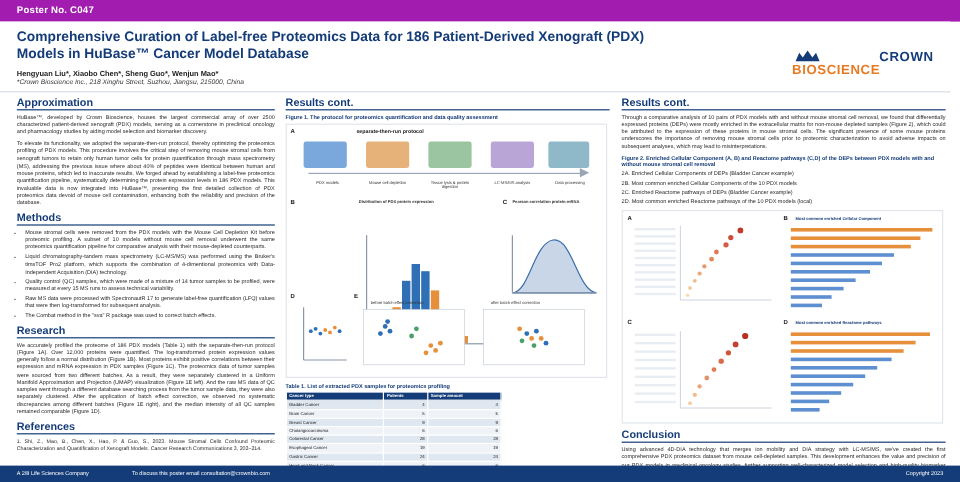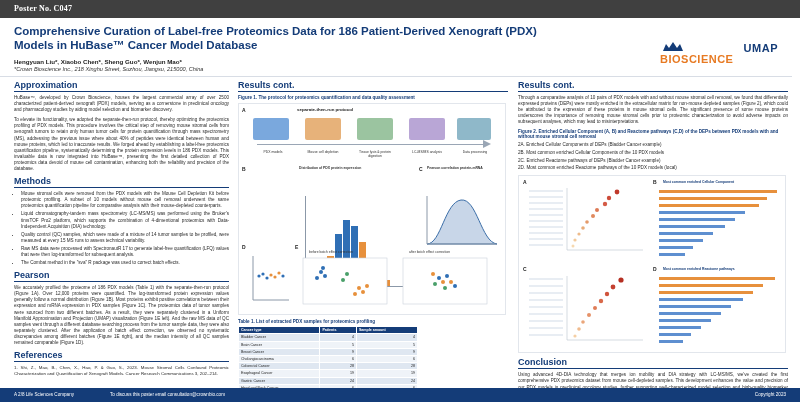--- a/index.html
+++ b/index.html
@@ -1,20 +1,20 @@
 <!DOCTYPE html>
 <html><head>
 <meta charset="utf-8">
 <style>
   html,body{margin:0;padding:0;}
   body{width:800px;height:402px;background:#ffffff;font-family:"Liberation Sans",sans-serif;overflow:hidden;}
   .poster{position:relative;width:800px;height:402px;background:#ffffff;box-sizing:border-box;}
 
   
-  .topbar{position:absolute;left:0;top:0;width:800px;height:18px;background:#404040;font-family:Liberation Serif, serif;}
+  .topbar{position:absolute;left:0;top:0;width:800px;height:18px;background:#a21caf;}
   .poster-no{position:absolute;left:14px;top:3.5px;color:#ffffff;font-size:8px;font-weight:bold;letter-spacing:.2px;}
 
   
   .header{position:absolute;left:0;top:18px;width:792px;height:58px;background:#ffffff;border-bottom:1px solid #d8dde5;}
   .title{position:absolute;left:14px;top:6px;width:540px;color:#143c78;font-size:11.5px;font-weight:bold;line-height:14px;}
   .authors{position:absolute;left:14px;top:40px;width:540px;color:#222;font-size:6.2px;font-weight:bold;line-height:8px;}
   .affil{position:absolute;left:14px;top:48px;width:540px;color:#333;font-size:5.6px;font-style:italic;line-height:7.5px;}
 
   .logo{position:absolute;right:12px;top:22px;width:120px;height:34px;}
   .logo-crown{position:absolute;right:2px;top:2px;color:#143c78;font-size:11px;font-weight:bold;letter-spacing:.5px;text-align:right;width:118px;}
@@ -86,40 +86,40 @@
 
   <div class="header">
     <div class="title">Comprehensive Curation of Label-free Proteomics Data for 186 Patient-Derived Xenograft (PDX) Models in HuBase™ Cancer Model Database</div>
     <div class="authors">Hengyuan Liu*, Xiaobo Chen*, Sheng Guo*, Wenjun Mao*</div>
     <div class="affil">*Crown Bioscience Inc., 218 Xinghu Street, Suzhou, Jiangsu, 215000, China</div>
 
     <div class="logo">
       <svg class="logo-mark" viewBox="0 0 44 28">
         <path d="M2 22 L8 8 L14 16 L22 4 L30 16 L36 8 L42 22 Z" fill="#143c78"></path>
       </svg>
-      <div class="logo-crown">UMAP</div>
+      <div class="logo-crown">CROWN</div>
       <div class="logo-bio">BIOSCIENCE</div>
     </div>
   </div>
 
   <div class="col col1">
     <div class="h2">Approximation</div>
     <p class="body">HuBase™, developed by Crown Bioscience, houses the largest commercial array of over 2500 characterized patient-derived xenograft (PDX) models, serving as a cornerstone in preclinical oncology and pharmacology studies by aiding model selection and biomarker discovery.</p>
     <p class="body">To elevate its functionality, we adopted the separate-then-run protocol, thereby optimizing the proteomics profiling of PDX models. This procedure involves the critical step of removing mouse stromal cells from xenograft tumors to retain only human tumor cells for protein quantification through mass spectrometry (MS), addressing the previous issue where about 40% of peptides were identical between human and mouse proteins, which led to inaccurate results. We forged ahead by establishing a label-free proteomics quantification pipeline, systematically determining the protein expression levels in 186 PDX models. This invaluable data is now integrated into HuBase™, presenting the first detailed collection of PDX proteomics data devoid of mouse cell contamination, enhancing both the reliability and precision of the database.</p>
 
     <div class="h2">Methods</div>
     <ul class="body">
       <li>Mouse stromal cells were removed from the PDX models with the Mouse Cell Depletion Kit before proteomic profiling. A subset of 10 models without mouse cell removal underwent the same proteomics quantification pipeline for comparative analysis with their mouse-depleted counterparts.</li>
       <li>Liquid chromatography-tandem mass spectrometry (LC-MS/MS) was performed using the Bruker's timsTOF Pro2 platform, which supports the combination of 4-dimentional proteomics with Data-Independent Acquisition (DIA) technology.</li>
       <li>Quality control (QC) samples, which were made of a mixture of 14 tumor samples to be profiled, were measured at every 15 MS runs to assess technical variability.</li>
       <li>Raw MS data were processed with SpectronautR 17 to generate label-free quantification (LFQ) values that were then log-transformed for subsequent analysis.</li>
       <li>The Combat method in the "sva" R package was used to correct batch effects.</li>
     </ul>
 
-    <div class="h2">Pearson</div>
+    <div class="h2">Research</div>
     <p class="body">We accurately profiled the proteome of 186 PDX models (Table 1) with the separate-then-run protocol (Figure 1A). Over 12,000 proteins were quantified. The log-transformed protein expression values generally follow a normal distribution (Figure 1B). Most proteins exhibit positive correlations between their expression and mRNA expression in PDX samples (Figure 1C). The proteomics data of tumor samples were sourced from two different batches. As a result, they were separately clustered in a Uniform Manifold Approximation and Projection (UMAP) visualization (Figure 1E left). And the raw MS data of QC samples went through a different database searching process from the tumor sample data, they were also separately clustered. After the application of batch effect correction, we observed no systematic discrepancies among different batches (Figure 1E right), and the median intensity of all QC samples remained comparable (Figure 1D).</p>
 
     <div class="h2">References</div>
     <div class="refs">1. Shi, Z., Mao, B., Chen, X., Hao, P. &amp; Guo, S., 2023. Mouse Stromal Cells Confound Proteomic Characterization and Quantification of Xenograft Models. Cancer Research Communications 3, 202–214.</div>
   </div>
 
   <div class="col col2">
     <div class="h2">Results cont.</div>
     <div class="figcap">Figure 1. The protocol for proteomics quantification and data quality assessment</div>
 

